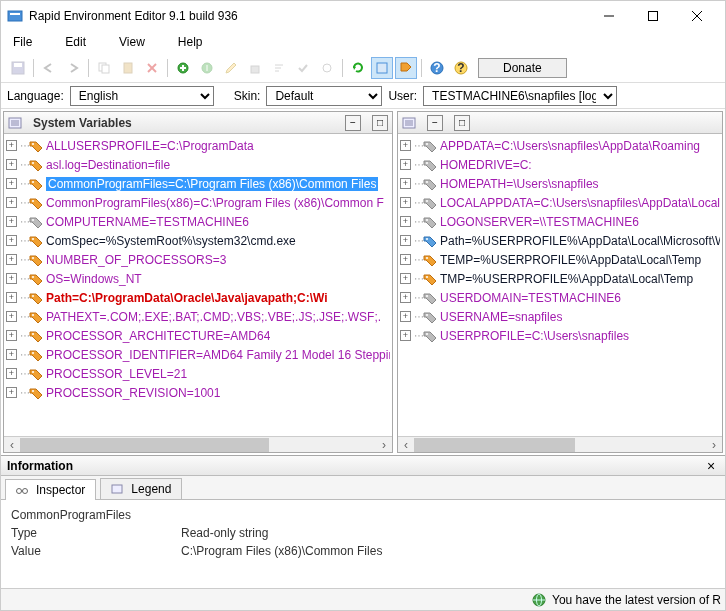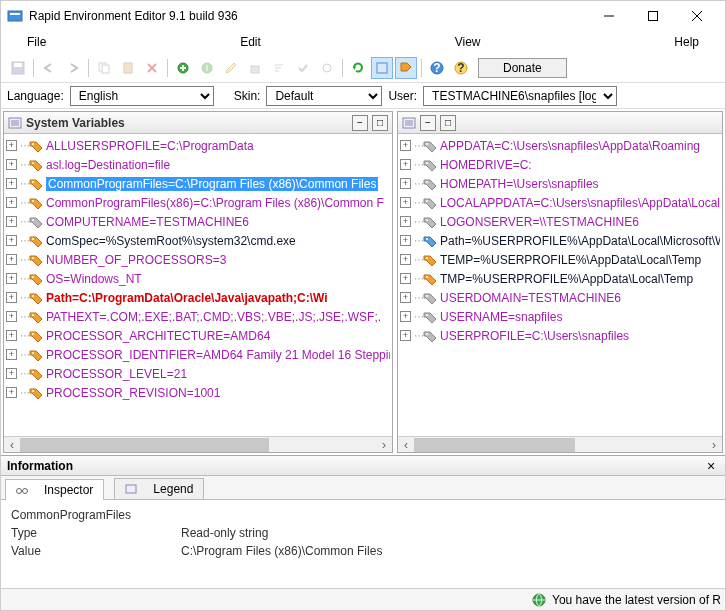--- a/index.html
+++ b/index.html
@@ -2,36 +2,36 @@
 <html><head>
 <meta charset="utf-8">
 <style>
 * { box-sizing: border-box; margin: 0; padding: 0; font-family: 'Segoe UI', Tahoma, sans-serif; font-size: 12px; }
 body { background: #fff; width: 726px; height: 611px; overflow: hidden; border: 1px solid #ccc; display: flex; flex-direction: column; }
 .titlebar { height: 30px; display: flex; align-items: center; padding: 0 6px; background: #fff; }
 .titlebar .app-icon { width: 16px; height: 16px; margin-right: 6px; }
 .titlebar .title { flex: 1; font-size: 12px; color: #000; }
 .titlebar .winbtn { width: 44px; height: 28px; display: flex; align-items: center; justify-content: center; }
 .titlebar .winbtn svg { width: 10px; height: 10px; }
-.menubar { height: 22px; display: flex; align-items: center; padding: 0 18px; gap: 2px; justify-content: space-between; }
+.menubar { height: 22px; display: flex; align-items: center; padding: 0 4px; gap: 17px; }
 .menubar .menu { padding: 2px 8px; cursor: default; }
 .toolbar { height: 30px; display: flex; align-items: center; padding: 2px 6px; gap: 2px; border-bottom: 1px solid #ddd; }
 .toolbar .tbtn { width: 22px; height: 22px; display: flex; align-items: center; justify-content: center; border: 1px solid transparent; }
 .toolbar .tbtn.disabled { opacity: 0.35; }
 .toolbar .tbtn.active { border: 1px solid #7eb4ea; background: #cde6f9; }
 .toolbar .sep { width: 1px; height: 18px; background: #ccc; margin: 0 2px; }
 .toolbar .donate { margin-left: 4px; padding: 2px 24px; font-weight: normal; border: 1px solid #999; background: #f0f0f0; }
 .controlbar { height: 26px; display: flex; align-items: center; padding: 2px 6px; gap: 6px; border-bottom: 1px solid #ddd; }
 .controlbar label { font-size: 12px; }
 .controlbar select { height: 20px; border: 1px solid #7a7a7a; font-size: 12px; padding: 0 4px; background: #fff; }
 .main { flex: 1; display: flex; min-height: 0; }
 .pane { display: flex; flex-direction: column; border: 1px solid #a8a8a8; margin: 2px; min-width: 0; }
 .pane.left { flex: 0 0 390px; }
 .pane.right { flex: 1; }
-.pane-header { height: 22px; background: linear-gradient(#fbfbfb,#e8e8e8); border-bottom: 1px solid #bbb; display: flex; align-items: center; padding: 0 4px; gap: 4px; }
+.pane-header { height: 22px; background: linear-gradient(#fbfbfb,#e8e8e8); border-bottom: 1px solid #bbb; display: flex; align-items: center; padding: 0 4px; gap: 11px; }
 .pane-header .ph-title { flex: 1; font-weight: bold; color: #333; }
 .pane-header .ph-btn { width: 16px; height: 16px; border: 1px solid #888; background: #f5f5f5; display: flex; align-items: center; justify-content: center; font-size: 10px; line-height: 1; }
 .tree { flex: 1; overflow: auto; background: #fff; padding: 2px 0; }
 .tree-row { display: flex; align-items: center; height: 19px; padding: 0 2px; white-space: nowrap; gap: 3px; }
 .tree-row .expander { width: 11px; height: 11px; border: 1px solid #888; display: flex; align-items: center; justify-content: center; font-size: 9px; line-height: 1; color: #555; background: #fff; flex-shrink: 0; }
 .tree-row .dots { width: 6px; color: #999; font-size: 10px; flex-shrink: 0; }
 .tree-row .tag { width: 14px; height: 14px; flex-shrink: 0; }
 .tree-row .label { color: #8a8a8a; overflow: hidden; text-overflow: clip; }
 .tree-row.normal .label { color: #a21caf; }
 .tree-row.dark .label { color: #0f172a; }
@@ -39,21 +39,21 @@
 .tree-row.selected .label { background: #3399ff; color: #fff; padding: 0 2px; }
 .hscroll { height: 16px; border-top: 1px solid #ccc; background: #f0f0f0; display: flex; align-items: center; }
 .hscroll .arrow { width: 16px; height: 14px; display: flex; align-items: center; justify-content: center; color: #666; }
 .hscroll .track { flex: 1; height: 14px; position: relative; }
 .hscroll .thumb { position: absolute; top: 0; height: 14px; background: #c8c8c8; }
 .info-panel { border-top: 1px solid #a8a8a8; }
 .info-header { height: 20px; background: linear-gradient(#fbfbfb,#e8e8e8); display: flex; align-items: center; padding: 0 6px; border-bottom: 1px solid #bbb; }
 .info-header .ih-title { flex: 1; font-weight: bold; }
 .info-header .ih-close { width: 16px; font-size: 14px; text-align: center; }
 .tabs { display: flex; border-bottom: 1px solid #bbb; background: #f5f5f5; height: 24px; align-items: flex-end; padding-left: 4px; }
-.tab { padding: 3px 10px; border: 1px solid #bbb; border-bottom: none; background: #f0f0f0; display: flex; align-items: center; gap: 16px; font-size: 12px; margin-right: 10px; }
+.tab { padding: 3px 10px; border: 1px solid #bbb; border-bottom: none; background: #f0f0f0; display: flex; align-items: center; gap: 8px; font-size: 12px; margin-right: 4px; }
 .tab.active { background: #fff; position: relative; top: 1px; }
 .info-grid { padding: 6px 10px; height: 88px; }
 .info-grid .row { display: flex; height: 18px; align-items: center; }
 .info-grid .key { width: 170px; color: #333; }
 .info-grid .val { color: #333; }
 .statusbar { height: 22px; border-top: 1px solid #ccc; display: flex; align-items: center; justify-content: flex-end; padding: 0 4px; gap: 6px; background: #f5f5f5; }
 .statusbar .globe { width: 14px; height: 14px; }
 .icon-tag-orange { fill: #f0a030; stroke: #c07010; }
 .icon-tag-gray { fill: #bbb; stroke: #888; }
 .icon-tag-blue { fill: #5aa0e0; stroke: #3070b0; }

